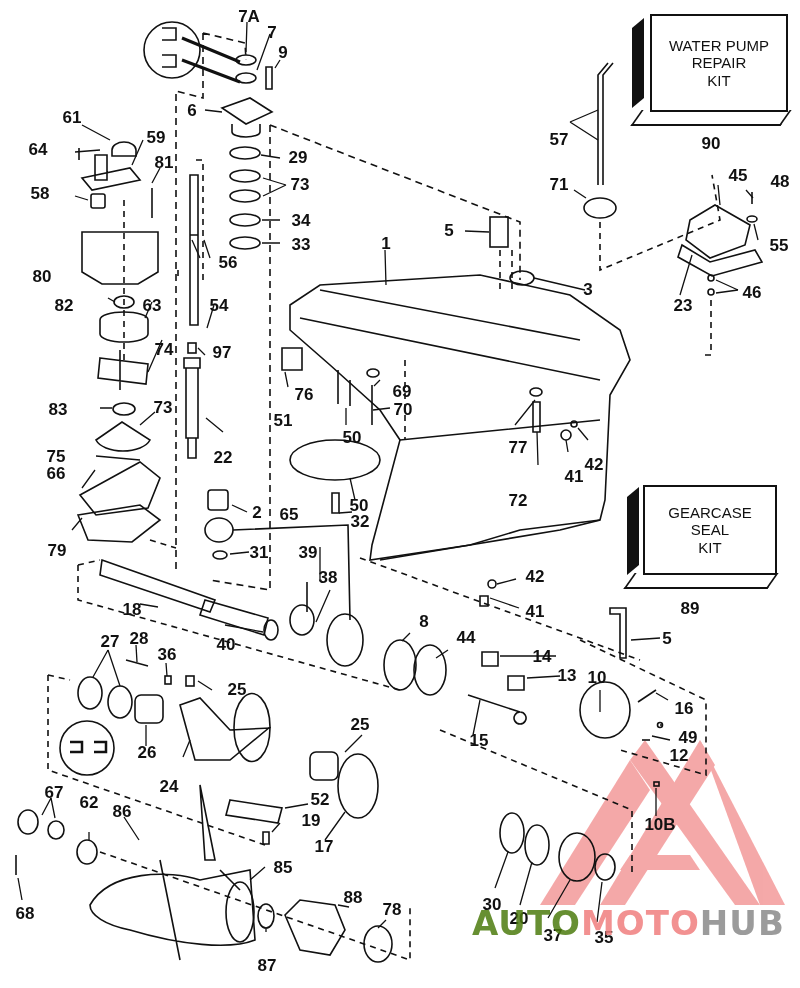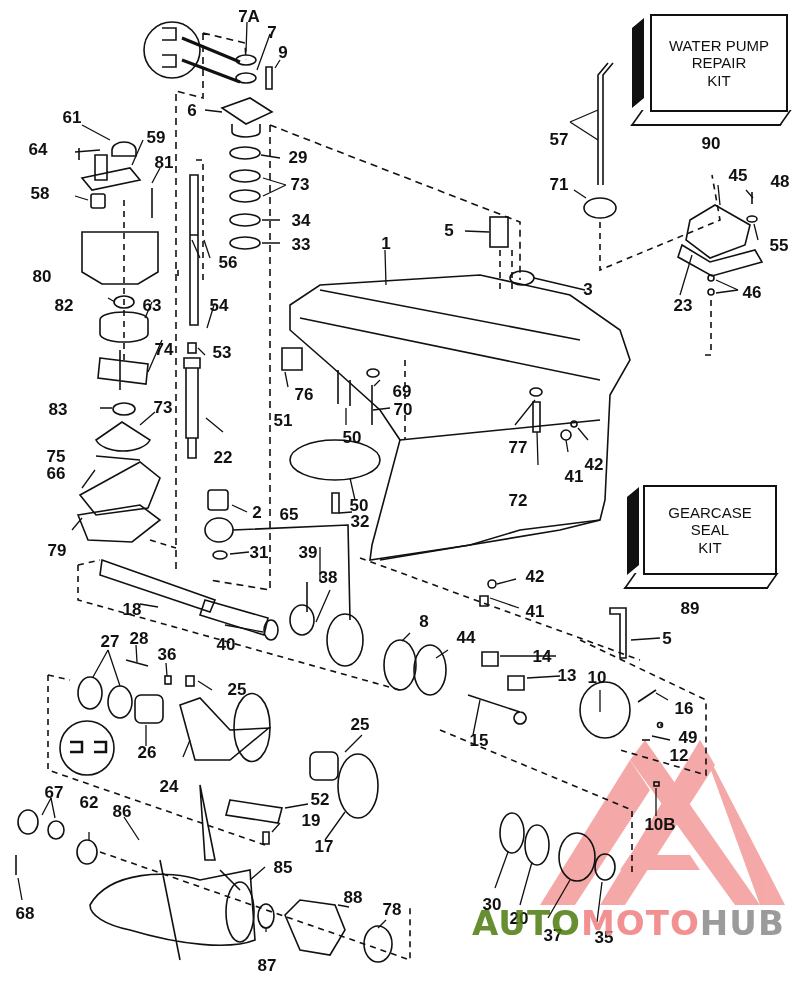--- a/index.html
+++ b/index.html
@@ -224,21 +224,21 @@
   <span class="lbl" style="left:72px;top:117px">61</span>
   <span class="lbl" style="left:156px;top:137px">59</span>
   <span class="lbl" style="left:38px;top:149px">64</span>
   <span class="lbl" style="left:164px;top:162px">81</span>
   <span class="lbl" style="left:40px;top:193px">58</span>
   <span class="lbl" style="left:42px;top:276px">80</span>
   <span class="lbl" style="left:228px;top:262px">56</span>
   <span class="lbl" style="left:64px;top:305px">82</span>
   <span class="lbl" style="left:152px;top:305px">63</span>
   <span class="lbl" style="left:219px;top:305px">54</span>
-  <span class="lbl" style="left:222px;top:352px">53</span>
+  <span class="lbl" style="left:222px;top:352px">97</span>
   <span class="lbl" style="left:164px;top:349px">74</span>
   <span class="lbl" style="left:58px;top:409px">83</span>
   <span class="lbl" style="left:163px;top:407px">73</span>
   <span class="lbl" style="left:56px;top:456px">75</span>
   <span class="lbl" style="left:56px;top:473px">66</span>
   <span class="lbl" style="left:57px;top:550px">79</span>
   <span class="lbl" style="left:223px;top:457px">22</span>
   <span class="lbl" style="left:257px;top:512px">2</span>
   <span class="lbl" style="left:259px;top:552px">31</span>
   <span class="lbl" style="left:283px;top:420px">51</span>

